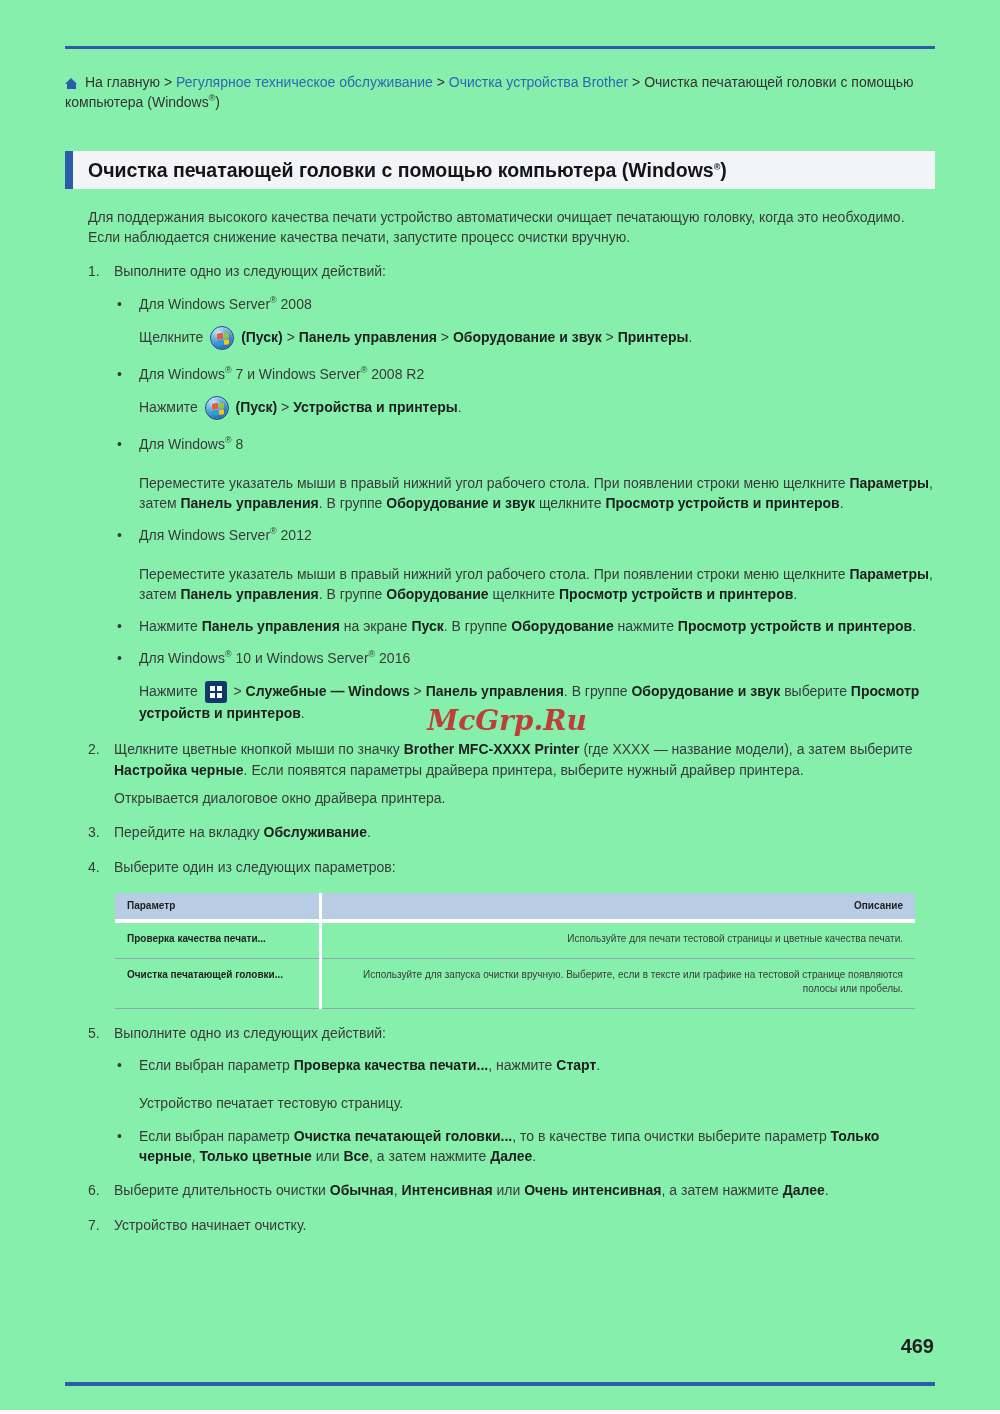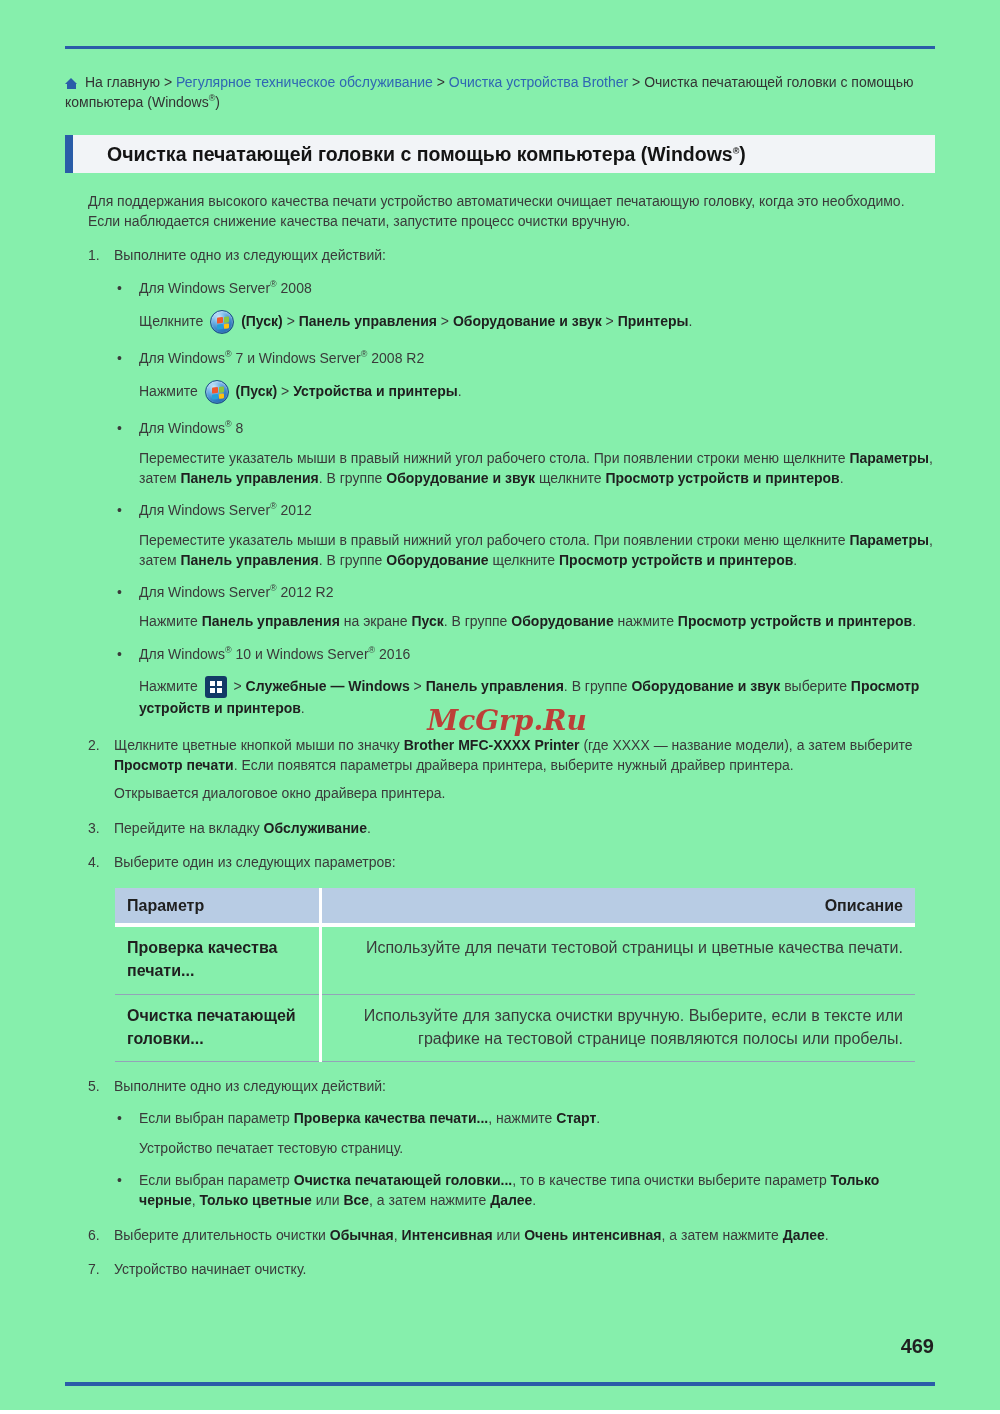--- a/index.html
+++ b/index.html
@@ -9,38 +9,38 @@
 
   .rule-top { position: absolute; left: 65px; right: 65px; top: 46px; height: 3px; background: #2a5ca8; }
   .rule-bottom { position: absolute; left: 65px; right: 65px; bottom: 24px; height: 4px; background: #2a5ca8; }
 
   .content { position: absolute; left: 65px; right: 65px; top: 62px; font-size: 14px; line-height: 1.45; }
 
   .breadcrumb { margin-top: 10px; color: #333; }
   .breadcrumb .link { color: #2f66b3; cursor: pointer; }
   sup { font-size: 9px; line-height: 0; }
 
-  .title-row { display: flex; margin-top: 22px; background: #f2f4f7; gap: 19px; }
+  .title-row { display: flex; margin-top: 38px; background: #f2f4f7; }
   .title-bar { width: 8px; background: #2a5ca8; flex: none; }
   h1.title { font-size: 19.5px; margin: 0; padding: 5px 0 5px 15px; font-weight: bold; color: #141414; }
 
   .intro { margin: 18px 0 0 23px; }
 
   .steps { margin-left: 23px; }
   .step { display: flex; margin-top: 14px; }
   .step-num { width: 26px; flex: none; }
   .step-body { flex: 1; min-width: 0; }
   .step-body p { margin: 0; }
   .step-body > p + p { margin-top: 8px; }
 
   .bullet { display: flex; margin-top: 12px; }
   .dot { width: 25px; flex: none; padding-left: 3px; }
   .bullet-body { flex: 1; min-width: 0; }
   .bullet-body p { margin: 0; }
-  .bullet-body p + p { margin-top: 9px; }
+  .bullet-body p + p { margin-top: 18px; }
   p.icon-line { margin-top: 12px !important; margin-bottom: 2px; }
 
   .b { font-weight: bold; color: #1f1f1f; }
 
   
   .inline-icon { vertical-align: middle; }
   .windows-start-orb-icon {
     display: inline-block; position: relative; width: 24px; height: 24px; margin: 0 3px;
     border-radius: 50%; border: 1px solid #1c4f86;
     background: radial-gradient(circle at 35% 28%, #cfeafc 0%, #6fb4e8 30%, #2e7cc4 62%, #0b4a8a 100%);
@@ -63,21 +63,21 @@
   }
   .windows-10-start-icon i { background: #fff; }
   .home-icon { display: inline-block; position: relative; width: 13px; height: 11px; margin-right: 3px; }
   .home-icon::before {
     content: ""; position: absolute; top: 0; left: 0;
     border-left: 6.5px solid transparent; border-right: 6.5px solid transparent; border-bottom: 6px solid #2a5ca8;
   }
   .home-icon::after { content: ""; position: absolute; top: 6px; left: 2px; width: 9px; height: 5px; background: #2a5ca8; }
 
   
-  table.param-table { border-collapse: collapse; margin: 16px 0 4px 50px; width: 800px; font-size: 16px; }
+  table.param-table { border-collapse: collapse; margin: 16px 0 4px 50px; width: 800px; font-size: 10px; }
   table.param-table th {
     background: #b8cce4; text-align: left; font-weight: bold; color: #1f1f1f;
     padding: 6px 12px; border-bottom: 4px solid #fff;
   }
   table.param-table th + th, table.param-table td + td { border-left: 3px solid #fff; text-align: right; }
   table.param-table td { padding: 9px 12px 11px 12px; vertical-align: top; border-bottom: 1px solid #93a3b8; }
   table.param-table td.param { font-weight: bold; color: #1f1f1f; width: 205px; }
 
   .watermark {
     position: absolute; left: 507px; top: 704px; transform: translateX(-50%);
@@ -149,21 +149,20 @@
             <span class="dot">•</span>
             <div class="bullet-body">
               <p><span>Для Windows Server</span><sup>®</sup><span> 2012</span></p>
               <p><span>Переместите указатель мыши в правый нижний угол рабочего стола. При появлении строки меню щелкните </span><span class="b">Параметры</span><span>, затем </span><span class="b">Панель управления</span><span>. В группе </span><span class="b">Оборудование</span><span> щелкните </span><span class="b">Просмотр устройств и принтеров</span><span>.</span></p>
             </div>
           </div>
 
           <div class="bullet">
             <span class="dot">•</span>
             <div class="bullet-body">
-              <p><span>Для Windows Server</span><sup>®</sup><span> 2012 R2</span></p>
               <p><span>Нажмите </span><span class="b">Панель управления</span><span> на экране </span><span class="b">Пуск</span><span>. В группе </span><span class="b">Оборудование</span><span> нажмите </span><span class="b">Просмотр устройств и принтеров</span><span>.</span></p>
             </div>
           </div>
 
           <div class="bullet">
             <span class="dot">•</span>
             <div class="bullet-body">
               <p><span>Для Windows</span><sup>®</sup><span> 10 и Windows Server</span><sup>®</sup><span> 2016</span></p>
               <p class="icon-line"><span>Нажмите </span><span class="inline-icon windows-10-start-icon">
                     <i></i>
@@ -173,21 +172,21 @@
                   </span><span> &gt; </span><span class="b">Служебные — Windows</span><span> &gt; </span><span class="b">Панель управления</span><span>. В группе </span><span class="b">Оборудование и звук</span><span> выберите </span><span class="b">Просмотр устройств и принтеров</span><span>.</span></p>
             </div>
           </div>
 
         </div>
       </div>
 
       <div class="step">
         <span class="step-num">2.</span>
         <div class="step-body">
-          <p><span>Щелкните цветные кнопкой мыши по значку </span><span class="b">Brother MFC-XXXX Printer</span><span> (где XXXX — название модели), а затем выберите </span><span class="b">Просмотр печати</span><span>. Если появятся параметры драйвера принтера, выберите нужный драйвер принтера.</span></p>
+          <p><span>Щелкните цветные кнопкой мыши по значку </span><span class="b">Brother MFC-XXXX Printer</span><span> (где XXXX — название модели), а затем выберите </span><span class="b">Настройка черные</span><span>. Если появятся параметры драйвера принтера, выберите нужный драйвер принтера.</span></p>
           <p>Открывается диалоговое окно драйвера принтера.</p>
         </div>
       </div>
 
       <div class="step">
         <span class="step-num">3.</span>
         <div class="step-body">
           <p><span>Перейдите на вкладку </span><span class="b">Обслуживание</span><span>.</span></p>
         </div>
       </div>

